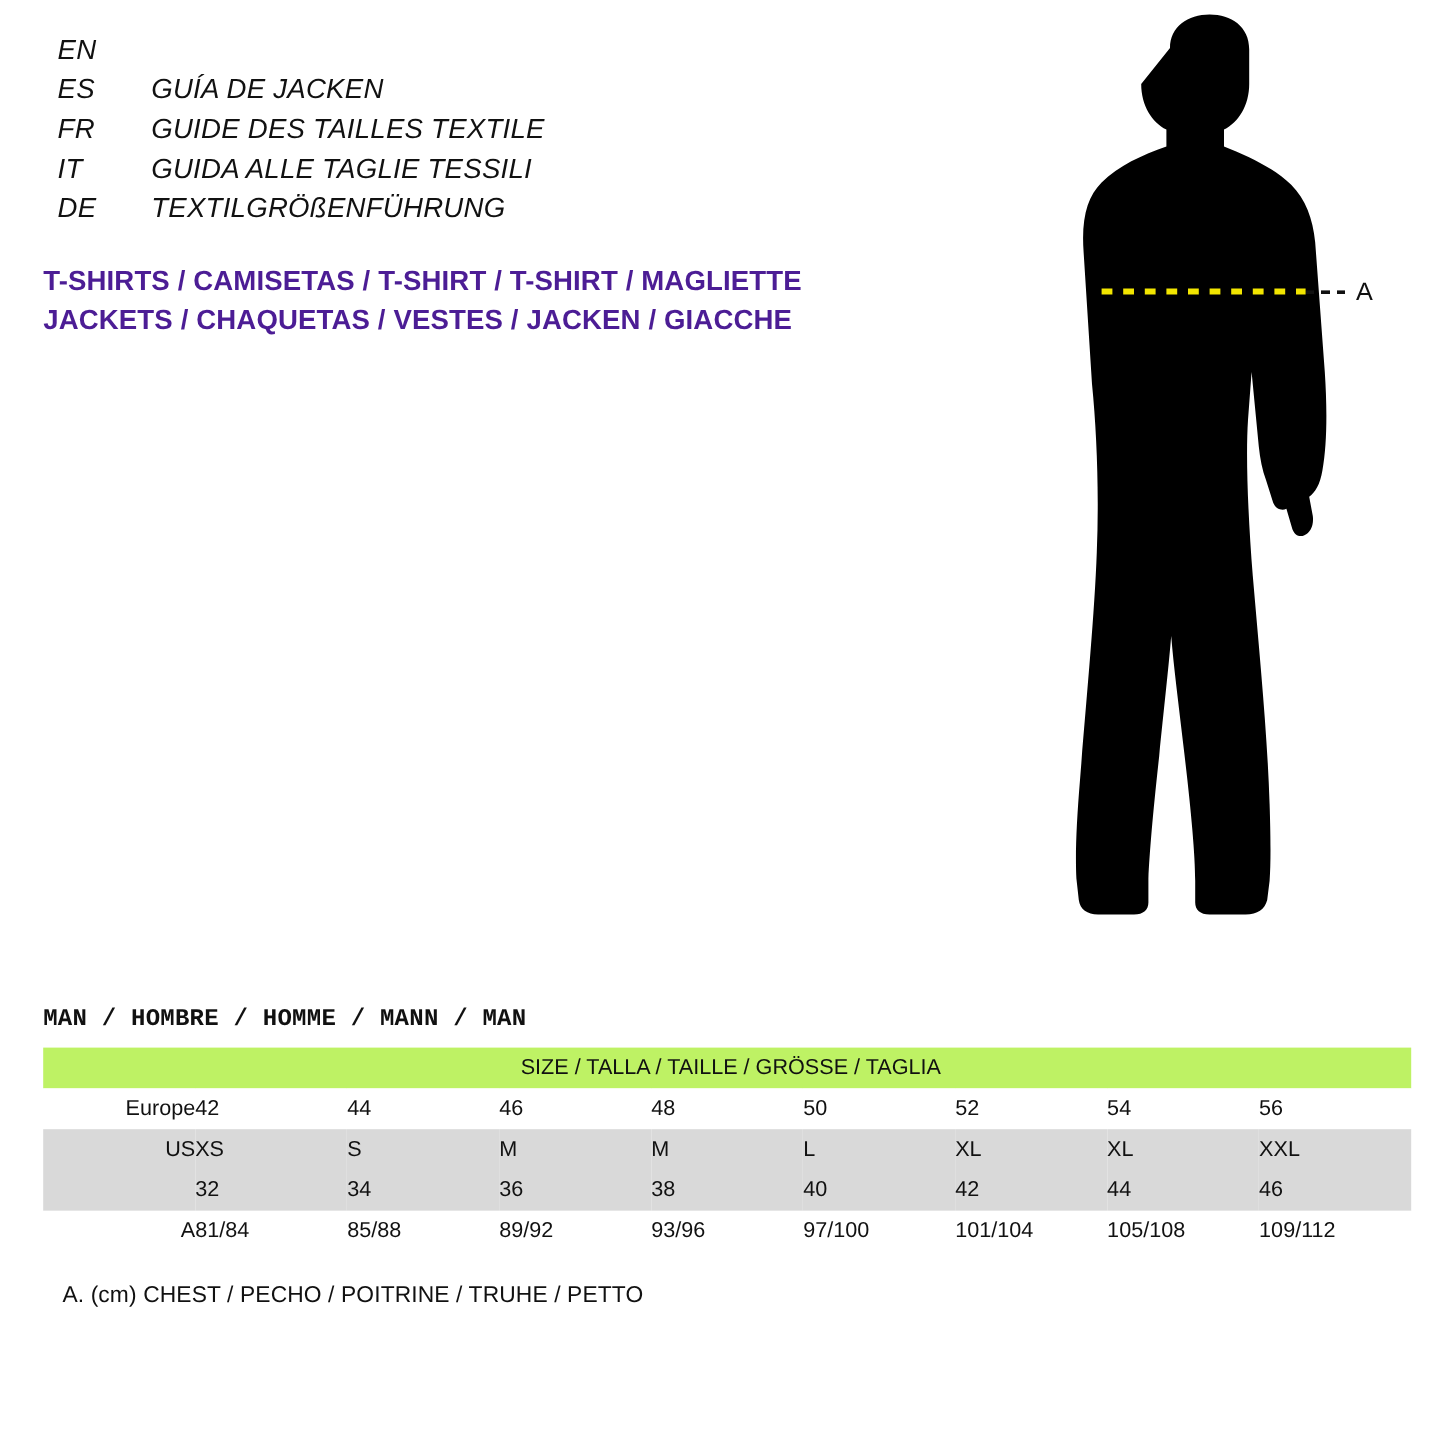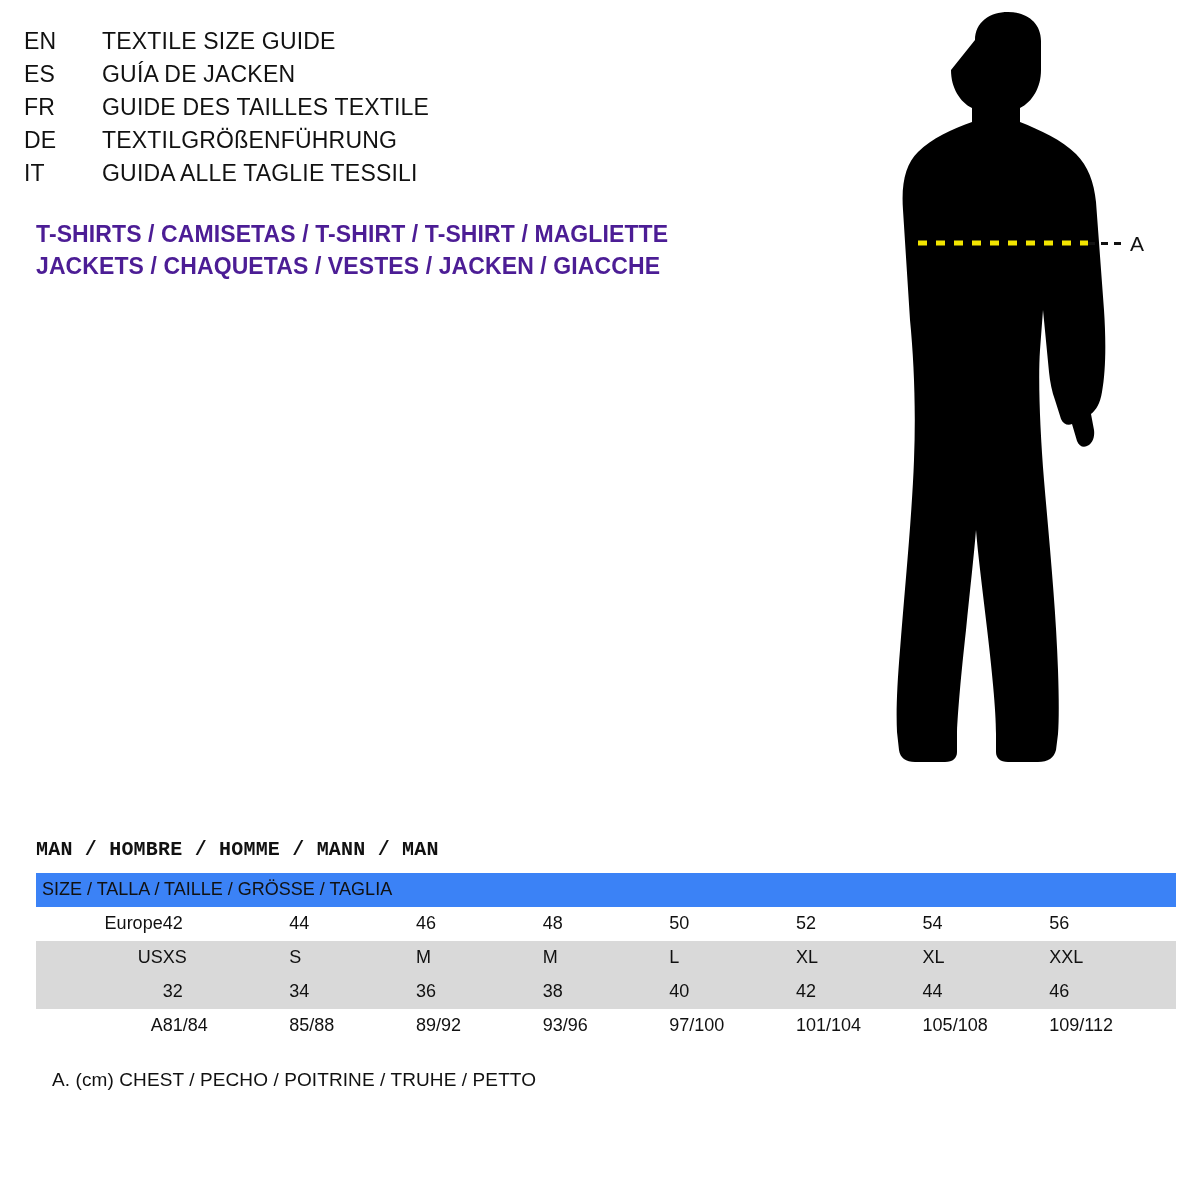--- a/index.html
+++ b/index.html
@@ -12,23 +12,24 @@
     height: 1200px;
     font-family: "Liberation Sans", sans-serif;
     color: #1a1a1a;
     position: relative;
     overflow: hidden;
   }
 
   
   .lang-block {
     position: absolute;
-    left: 24px;
+    left: 48px;
     top: 28px;
     width: 720px;
+    font-style: italic;
   }
   .lang-row {
     display: flex;
     align-items: baseline;
     height: 33px;
   }
   .lang-code {
     width: 78px;
     font-size: 23px;
     letter-spacing: 0.2px;
@@ -107,59 +108,58 @@
     text-align: left;
     padding: 6px 0 7px 0;
     color: #111;
   }
   table.size-table td.rowlabel, table.size-table th.rowlabel {
     text-align: right;
     padding-left: 6px;
     width: 170px;
   }
   tr.header-row td {
-    background: #3b82f6;
+    background: #bef264;
     font-size: 18px;
-    text-align: left;
+    text-align: center;
     padding: 6px 0 7px 6px;
   }
   tr.shade td { background: #d9d9d9; }
   tr.plain td { background: #ffffff; }
 
   .table-footnote {
     margin-top: 26px;
     font-size: 19px;
     letter-spacing: 0.1px;
     color: #111;
     margin-left: 16px;
   }
 </style>
 </head>
 <body>
 
 <div class="lang-block">
   <div class="lang-row">
     <span class="lang-code">EN</span>
-    <span class="lang-text">TEXTILE SIZE GUIDE</span>
   </div>
   <div class="lang-row">
     <span class="lang-code">ES</span>
     <span class="lang-text">GUÍA DE JACKEN</span>
   </div>
   <div class="lang-row">
     <span class="lang-code">FR</span>
     <span class="lang-text">GUIDE DES TAILLES TEXTILE</span>
   </div>
   <div class="lang-row">
+    <span class="lang-code">IT</span>
+    <span class="lang-text">GUIDA ALLE TAGLIE TESSILI</span>
+  </div>
+  <div class="lang-row">
     <span class="lang-code">DE</span>
     <span class="lang-text">TEXTILGRÖßENFÜHRUNG</span>
-  </div>
-  <div class="lang-row">
-    <span class="lang-code">IT</span>
-    <span class="lang-text">GUIDA ALLE TAGLIE TESSILI</span>
   </div>
 </div>
 
 <div class="category-block">
   <div class="category-line">T-SHIRTS / CAMISETAS / T-SHIRT / T-SHIRT / MAGLIETTE</div>
   <div class="category-line">JACKETS / CHAQUETAS / VESTES / JACKEN / GIACCHE</div>
 </div>
 
 <div class="figure-wrap">
   <svg class="figure-svg" width="390" height="790" viewBox="0 0 390 790">

